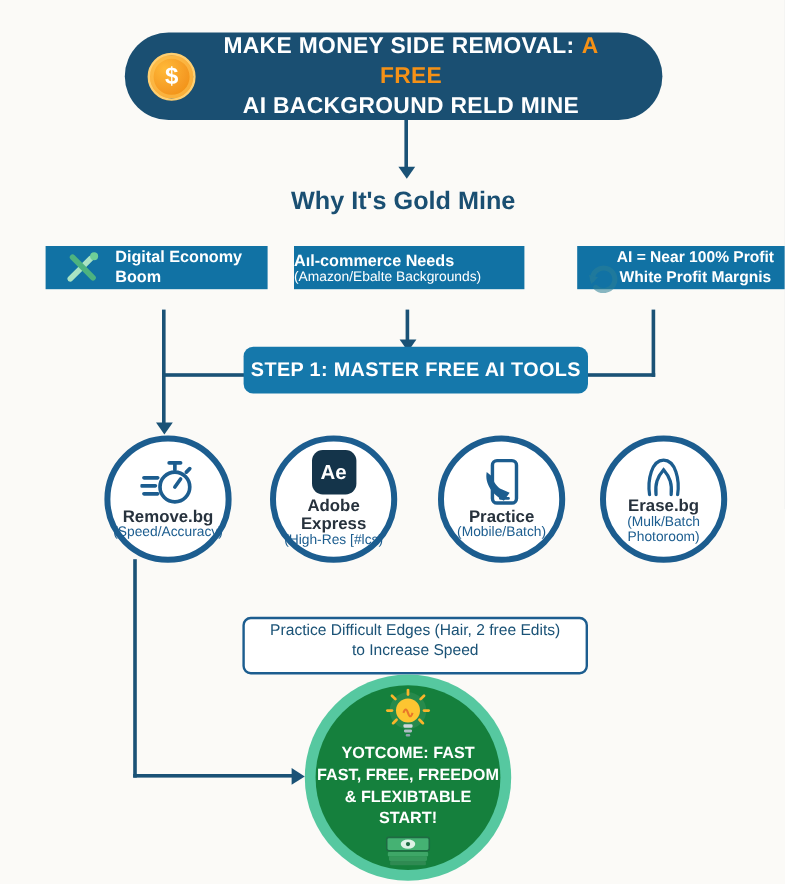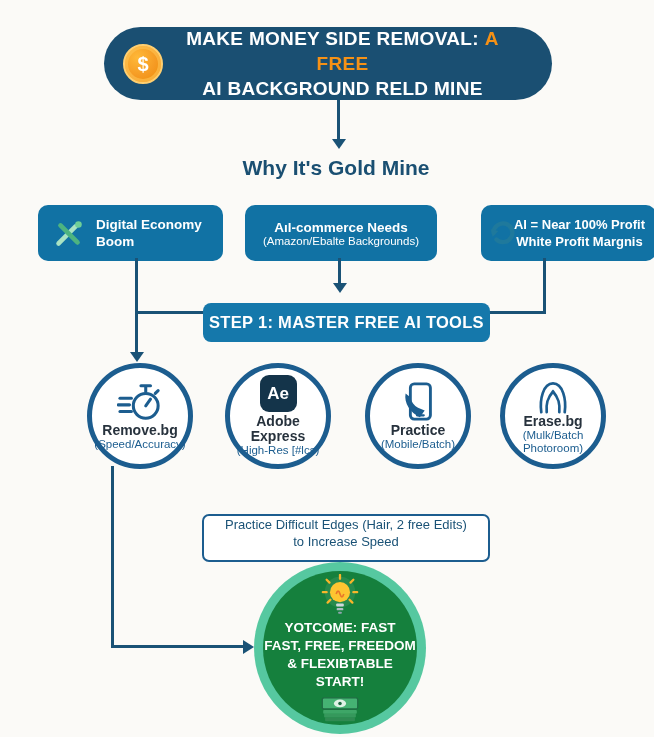--- a/index.html
+++ b/index.html
@@ -38,38 +38,38 @@
   .line { position:absolute; background:#1a5276; }
   .arrow-down { position:absolute; width:0; height:0;
     border-left:7px solid transparent; border-right:7px solid transparent;
     border-top:10px solid #1a5276; }
   .arrow-right { position:absolute; width:0; height:0;
     border-top:7px solid transparent; border-bottom:7px solid transparent;
     border-left:11px solid #1a5276; }
 
   
   .rbox {
-    position:absolute; top:205px; height:56px; background:#1172a4;
-    border-radius:10px; color:#fff; display:flex; align-items:center;
+    position:absolute; top:205px; height:36px; background:#1172a4;
+    border-radius:0; color:#fff; display:flex; align-items:flex-start;
   }
   .rbox .txt { line-height:17px; }
   .rbox .b1 { font-weight:bold; font-size:13.5px; }
   .rbox .b2 { font-size:12px; }
   .rbox-1 { left:38px; width:185px; padding-left:14px; }
   .rbox-1 .icon { width:34px; height:34px; margin-right:10px; flex:0 0 auto; }
   .rbox-2 { left:245px; width:192px; flex-direction:column; justify-content:center; text-align:center; }
   .rbox-2 .b2 { font-size:11.5px; }
   .rbox-3 { left:481px; width:175px; justify-content:center; text-align:center; position:absolute; }
   .rbox-3 .icon { position:absolute; left:7px; top:11px; width:30px; height:30px; opacity:.55; }
   .rbox-3 .txt { padding-left:22px; }
   .rbox-3 .b1, .rbox-3 .b2 { font-weight:bold; font-size:13px; }
 
   
   .step-banner {
-    position:absolute; left:203px; top:303px; width:287px; height:39px;
+    position:absolute; left:203px; top:289px; width:287px; height:39px;
     background:#1578ab; border-radius:8px; color:#fff;
     display:flex; align-items:center; justify-content:center;
     font-weight:bold; font-size:16.5px; letter-spacing:.3px;
   }
 
   
   .tool {
     position:absolute; top:363px; width:106px; height:106px;
     background:#ffffff; border:5px solid #1c5d8f; border-radius:50%;
     display:flex; flex-direction:column; align-items:center; justify-content:center;

